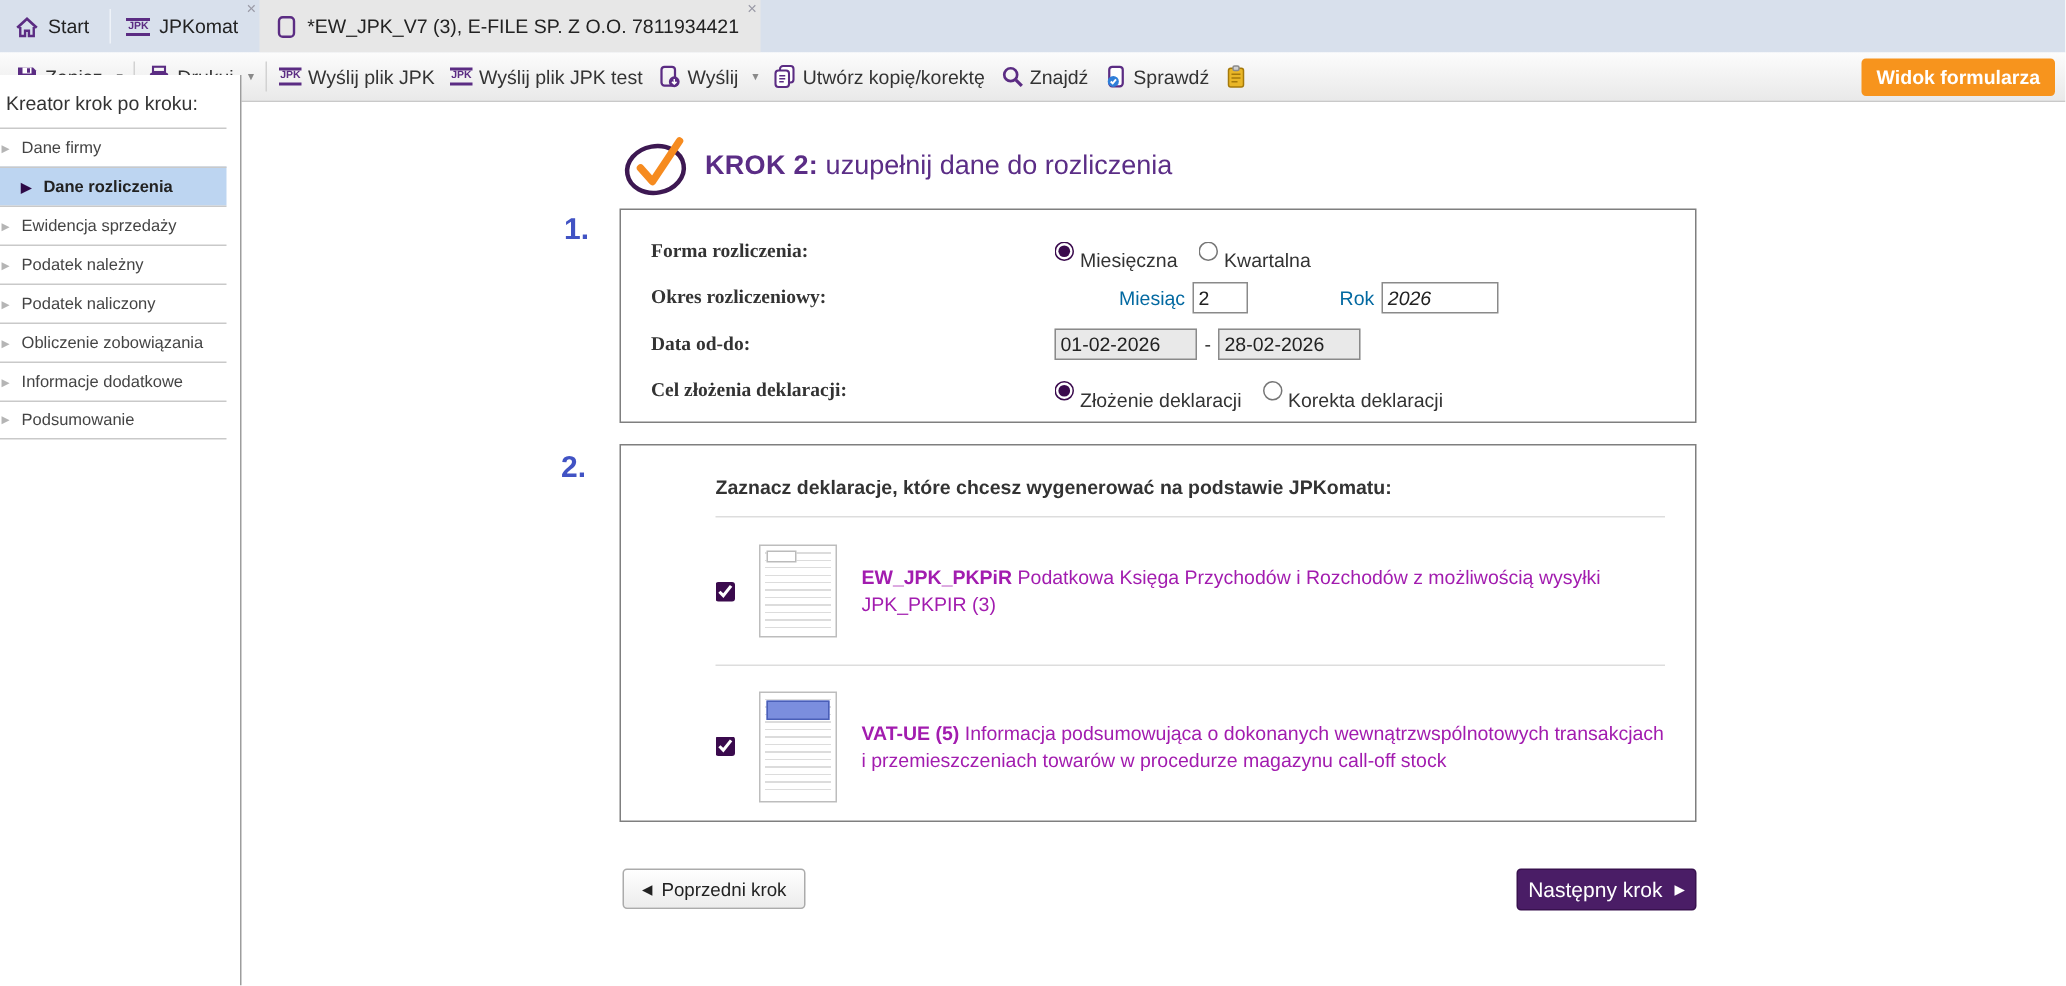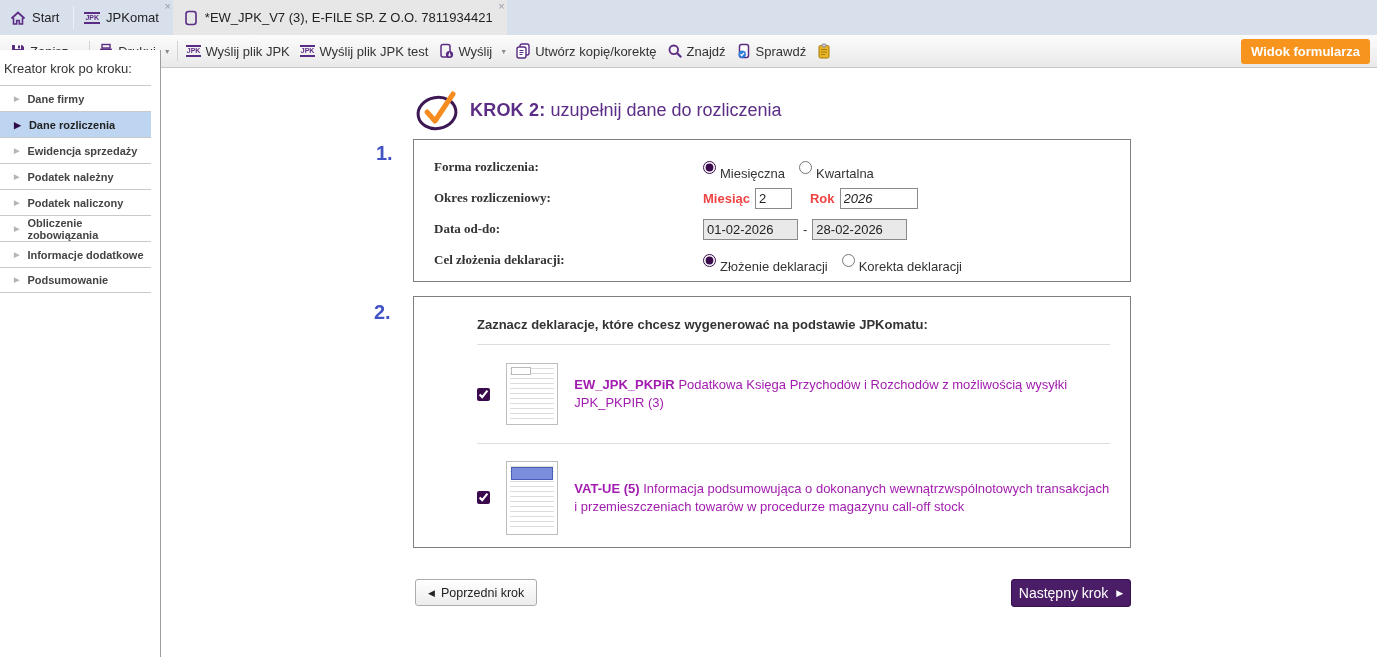--- a/index.html
+++ b/index.html
@@ -18,21 +18,21 @@
   #toolbar { position:absolute; top:35px; left:0; width:100%; height:33px; background:linear-gradient(#fcfcfc,#e9e9e9); border-bottom:1px solid #c9c9c9; display:flex; align-items:center; padding:0 5px; }
   .tbtn { display:flex; align-items:center; gap:4px; font-size:13px; color:#333; padding:4px 5px; border-radius:2px; cursor:default; white-space:nowrap; }
   .tarrow { font-size:7px; color:#8a8a8a; padding:4px 3px; }
   .tsep { width:1px; height:20px; background:#d2d2d2; margin:0 3px; }
   .tspacer { flex:1; }
   #view-form-btn { background:#f7941d; color:#fff; font-weight:bold; font-size:13px; padding:5px 10px; border:none; border-radius:3px; margin-right:2px; cursor:pointer; }
 
   
   #sidebar { position:absolute; top:50px; left:0; width:161px; bottom:0; background:#fff; border-right:1px solid #9d9d9d; }
   #sidebar-header { font-size:13px; color:#333; padding:11px 6px 9px 4px; }
-  .side-item { display:flex; align-items:center; gap:8px; height:26px; padding-left:14px; font-size:11px; color:#444; border-top:1px solid #c9c9c9; width:151px; cursor:pointer;font-weight:bold; }
+  .side-item { display:flex; align-items:center; gap:8px; height:26px; padding-left:1px; font-size:11px; color:#444; border-top:1px solid #c9c9c9; width:151px; cursor:pointer; }
   .side-item:last-child { border-bottom:1px solid #c9c9c9; }
   .side-item .arr { font-size:7px; color:#b5b5b5; }
   .side-item.active { background:#bdd5f1; color:#222; font-weight:bold; padding-left:14px; }
   .side-item.active .arr { color:#2e0a47; font-size:9px; }
 
   
   #main { position:absolute; top:68px; left:162px; width:1215px; height:589px; background:#fff; }
   #krok-header { position:absolute; left:253px; top:19px; display:flex; align-items:center; gap:9px; }
   #krok-title { font-size:18px; color:#5b2d86; }
   #krok-title b { letter-spacing:0.2px; }
@@ -40,21 +40,21 @@
   .step-num { position:absolute; font-size:20px; font-weight:bold; color:#4153c4; }
   #num1 { left:214px; top:74px; }
   #num2 { left:212px; top:233px; }
 
   .panel { position:absolute; left:251px; width:718px; background:#fff; border:1px solid #7f7f7f;padding-left:43px; }
   #box1 { top:71px; height:143px; padding:16px 0 0 20px; }
   .frow { display:flex; align-items:center; height:22px; margin-bottom:9px; }
   .flabel { width:269px; font-size:13px; font-weight:bold; color:#333;font-family:Liberation Serif, serif; }
   .radio-lbl { font-size:13px; color:#333; margin:12px 14px 0 4px; }
   input[type=radio], input[type=checkbox] { accent-color:#3a0a4d; width:13px; height:13px; margin:0; }
-  .inl-lbl { font-size:13px; font-weight:bold; color:#ef4444; margin-right:5px; }
+  .inl-lbl { font-size:13px; font-weight:normal; color:#0369a1; margin-right:5px;margin-left:43px; }
   .txt-input { height:21px; border:1px solid #8a8a8a; font-family:"Liberation Sans",sans-serif; font-size:13px; padding:0 3px; color:#222; }
   #miesiac-input { width:37px; margin-right:18px; }
   #rok-input { width:78px;font-style:italic; }
   .date-input { width:95px; background:#e9e9e9; }
   .dash { font-size:13px; color:#333; margin:0 5px; }
 
   #box2 { top:228px; height:252px; }
   #box2-heading { font-size:13px; font-weight:bold; color:#333; padding:20px 20px 12px 20px; }
   .hline { height:1px; background:#ddd; margin:0 20px; }
   .decl-row { display:flex; align-items:center; padding:0 20px; }

